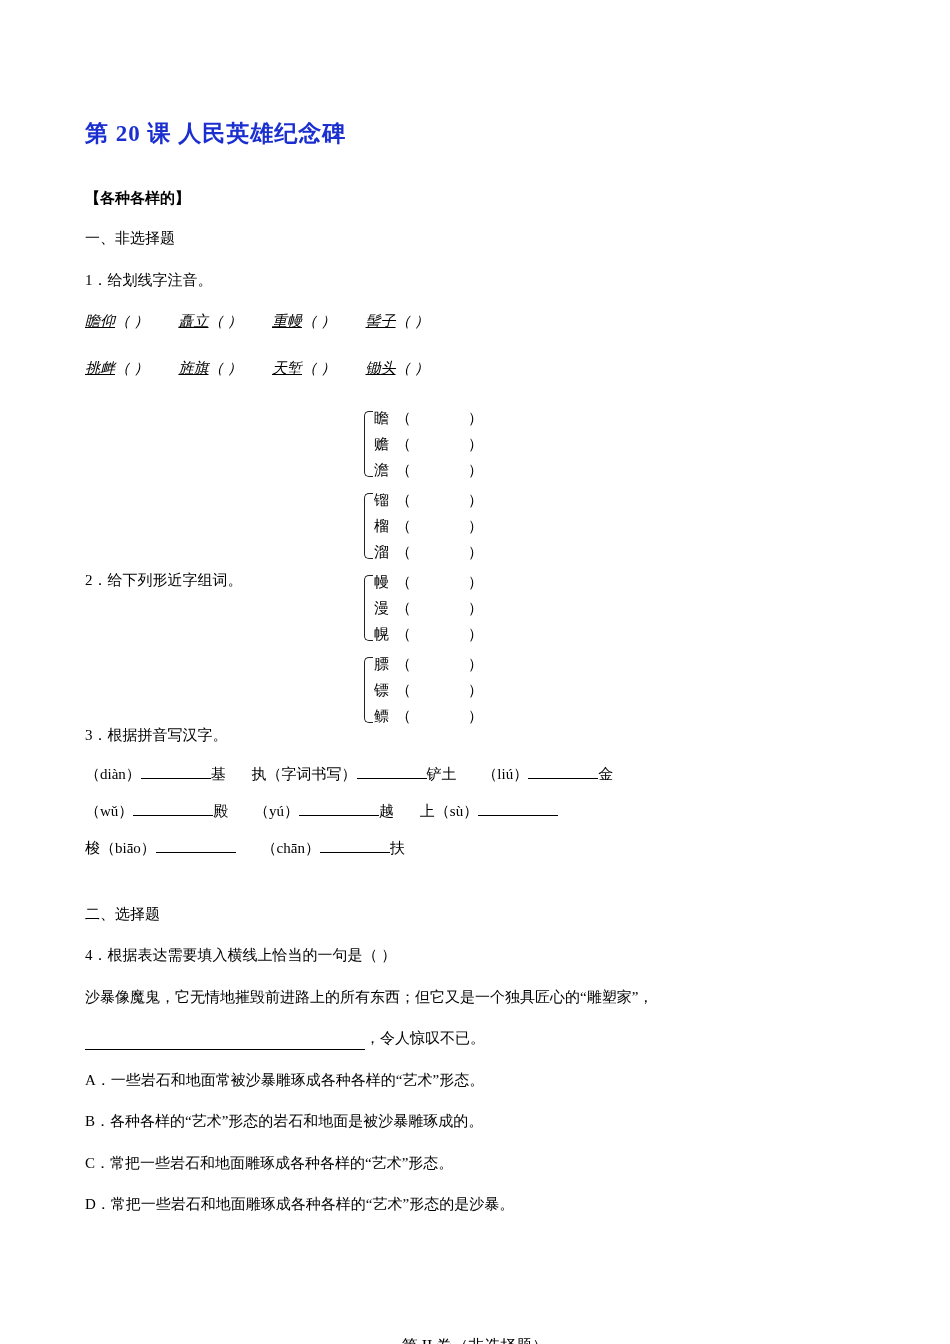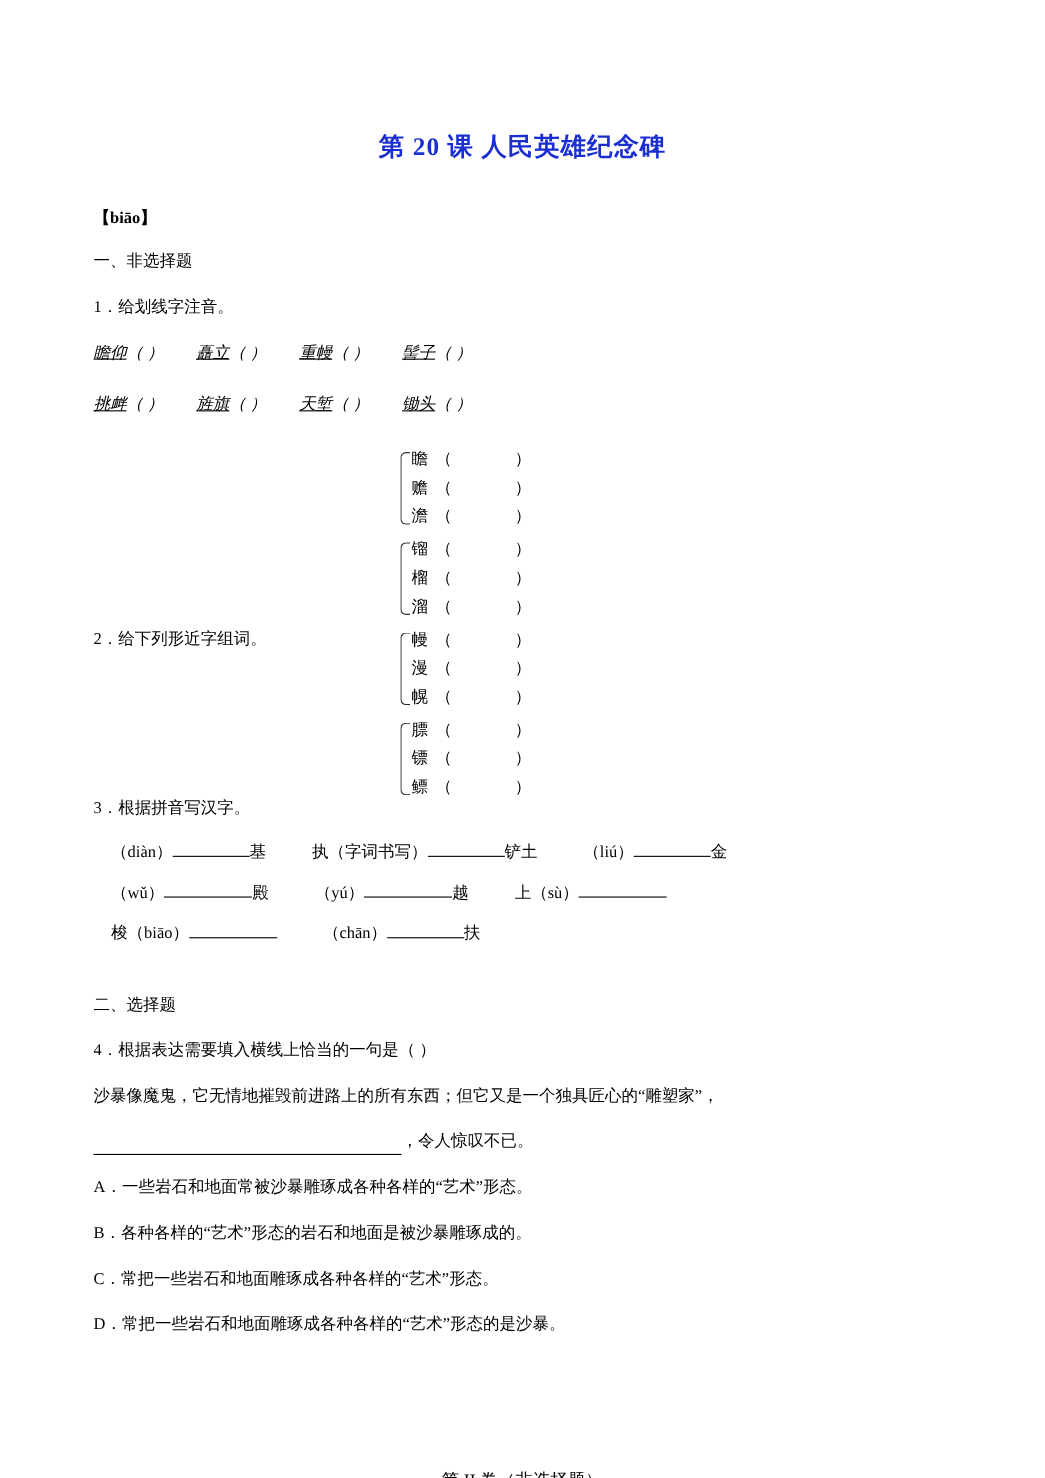--- a/index.html
+++ b/index.html
@@ -16,21 +16,21 @@
     overflow: hidden;
   }
   .page {
     position: relative;
     width: 950px;
     height: 1344px;
     box-sizing: border-box;
     padding: 0 85px;
   }
   .doc-title {
-    text-align: center;
+    text-align: left;
     color: #1b2fd0;
     font-weight: bold;
     font-size: 23px;
     letter-spacing: 1px;
     margin-top: 118px;
     margin-bottom: 0;
   }
   .section-label {
     font-weight: bold;
     font-size: 15px;
@@ -111,21 +111,20 @@
   .fill.w70 { width: 70px; }
   .fill.w80 { width: 80px; }
   .q3 .row {
     font-size: 15px;
     margin-top: 18px;
     white-space: nowrap;
   }
   .q3 .cell {
     display: inline-block;
     margin-right: 22px;
-    margin-left: 16px;
   }
   .choices .line {
   }
   .blank-long {
     display: inline-block;
     width: 280px;
     border-bottom: 1px solid #000;
     vertical-align: bottom;
     height: 17px;
   }
@@ -139,21 +138,21 @@
   }
   .spacer-md { height: 26px; }
 </style>
 </head>
 <body>
 
 <div class="page">
 
   <h1 class="doc-title">第 20 课  人民英雄纪念碑</h1>
 
-  <div class="section-label">【biāo】</div>
+  <div class="section-label">【各种各样的】</div>
 
   <div class="line">一、非选择题</div>
 
   <div class="line">1．给划线字注音。</div>
 
   <div class="line spaced">
     <span class="item"><span class="u">瞻仰</span><span>（  ）</span></span>
     <span class="item"><span class="u">矗立</span><span>（  ）</span></span>
     <span class="item"><span class="u">重幔</span><span>（  ）</span></span>
     <span class="item"><span class="u">髻子</span><span>（  ）</span></span>

